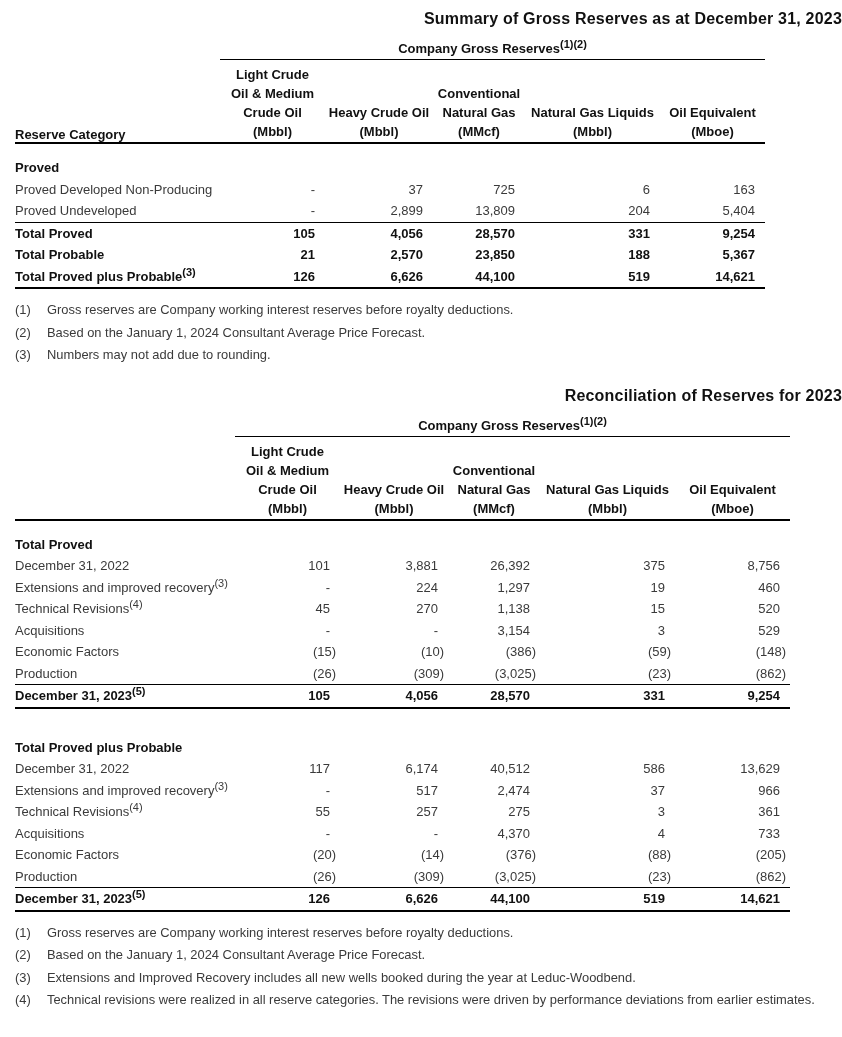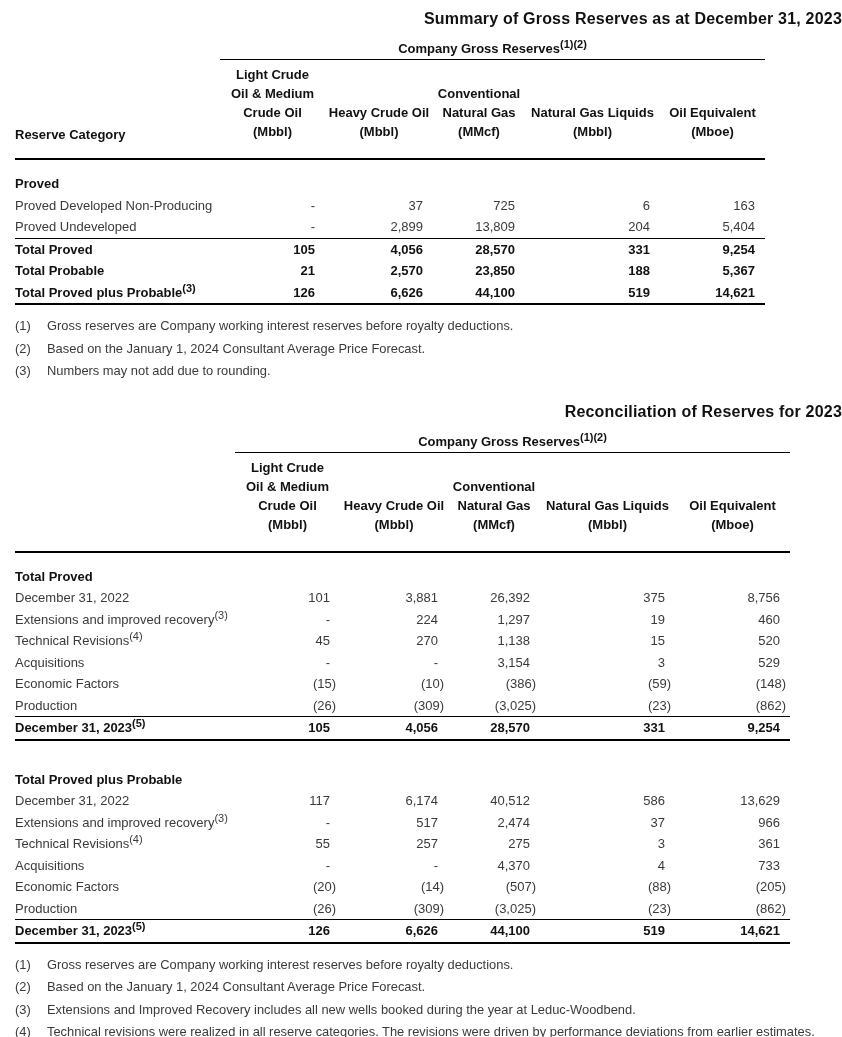--- a/index.html
+++ b/index.html
@@ -38,21 +38,21 @@
     border-bottom: 1px solid #000;
     text-align: center;
     font-weight: bold;
     color: #111111;
     padding-bottom: 3px;
     white-space: nowrap;
   }
   tr.cols-row th {
     vertical-align: bottom;
     border-bottom: 2.5px solid #000;
-    padding-bottom: 16px;
+    padding-bottom: 0;
     padding-top: 5px;
   }
   th.stub {
     text-align: left;
     font-weight: bold;
     color: #111111;
   }
   .col-name {
     white-space: pre;
     text-align: center;
@@ -392,21 +392,21 @@
         <td class="num">-</td>
         <td class="num">4,370</td>
         <td class="num">4</td>
         <td class="num">733</td>
       </tr>
 
       <tr>
         <td class="stub"><span>Economic Factors</span><sup></sup></td>
         <td class="num neg">(20)</td>
         <td class="num neg">(14)</td>
-        <td class="num neg">(507)</td>
+        <td class="num neg">(376)</td>
         <td class="num neg">(88)</td>
         <td class="num neg">(205)</td>
       </tr>
 
       <tr>
         <td class="stub"><span>Production</span><sup></sup></td>
         <td class="num neg">(26)</td>
         <td class="num neg">(309)</td>
         <td class="num neg">(3,025)</td>
         <td class="num neg">(23)</td>

